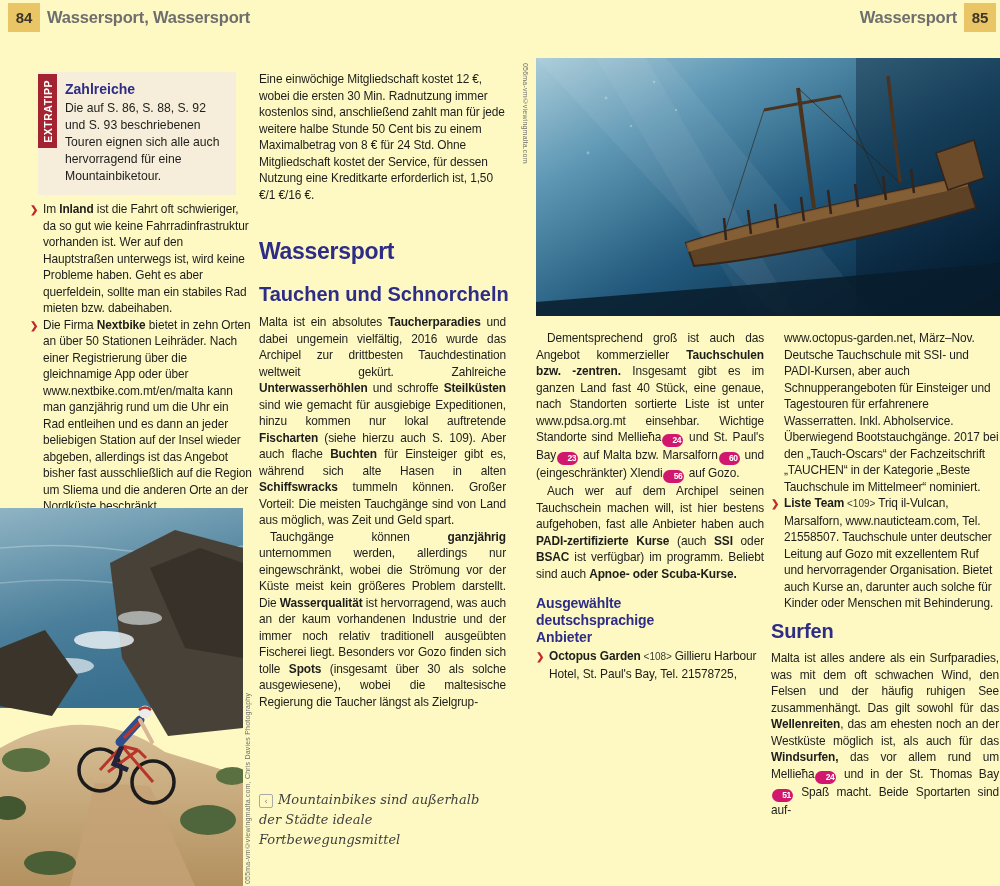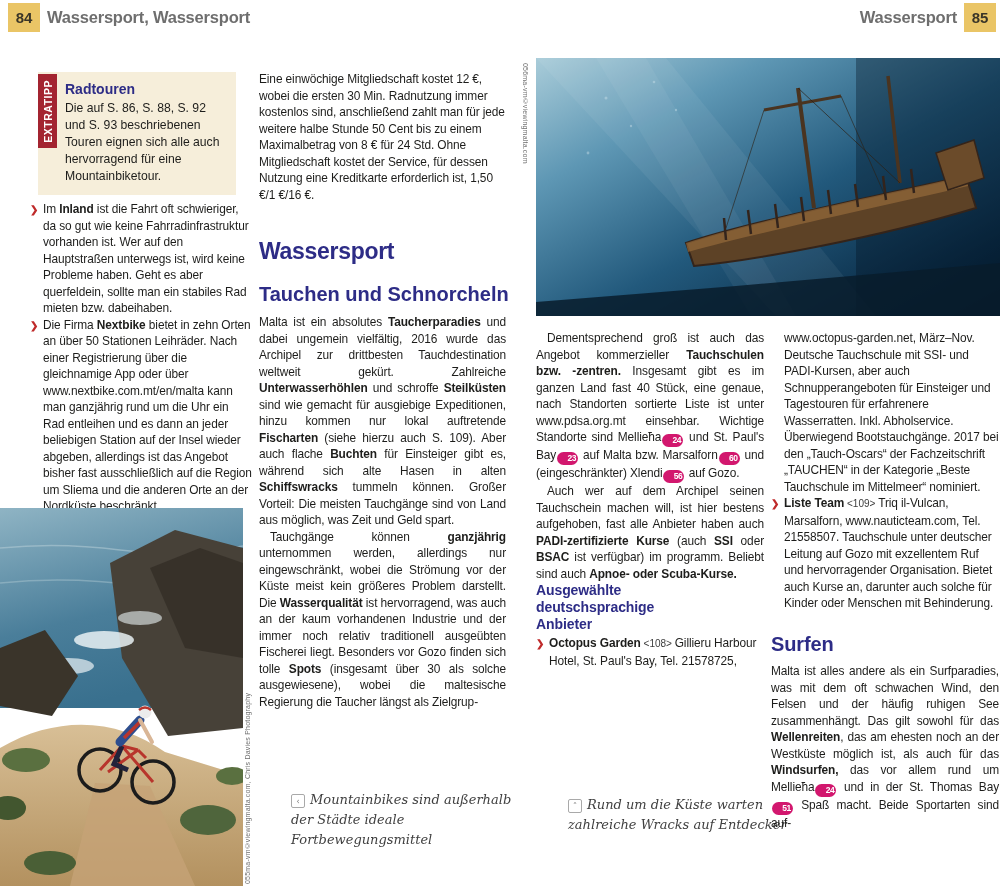--- a/index.html
+++ b/index.html
@@ -1,16 +1,16 @@
 <!DOCTYPE html>
 <html style="--yellow: #eac566; --navy: #2d2c86; --tip-red: #a32430; --bullet: #bf2a2a; --badge: #d2176e; --header-gray: #6e6e6e; --cream: #f6eeda;"><head>
 <meta charset="utf-8">
 <style>
   html,body{margin:0;padding:0;background:#888;}
-  .page{position:relative;width:1000px;height:886px;background:#ffffff;overflow:hidden;
+  .page{position:relative;width:1000px;height:886px;background:#fef9c3;overflow:hidden;
         font-family:"Liberation Sans",sans-serif;color:#1d1d1b;}
   
   .hdr{position:absolute;top:3px;display:flex;align-items:stretch;height:29px;}
   .hdr-left{left:8px;}
   .hdr-right{right:4px;}
   .pagebox{width:32px;background:var(--yellow);color:#3a3528;font-weight:bold;font-size:15px;
            display:flex;align-items:center;justify-content:center;}
   .htitle{color:var(--header-gray);font-weight:bold;font-size:16.5px;letter-spacing:-0.2px;
           display:flex;align-items:center;padding:0 7px;text-align:center;}
   
@@ -32,21 +32,21 @@
   .badge{display:inline-block;width:13px;height:13px;border-radius:7px;background:var(--badge);
          color:#fff;font-size:8.5px;font-weight:bold;text-align:center;line-height:13px;
          vertical-align:-2px;margin:0 1px;letter-spacing:-0.5px;text-indent:0;padding-left:8px;}
   .bullet{position:relative;padding-left:13px;}
   .marker{position:absolute;left:0;top:1px;color:var(--bullet);font-weight:bold;font-size:10px;}
   .h1{position:absolute;color:var(--navy);font-weight:bold;font-size:23px;letter-spacing:-0.3px;}
   .h2{position:absolute;color:var(--navy);font-weight:bold;font-size:20px;}
   .h3{color:var(--navy);font-weight:bold;font-size:14px;line-height:17px;}
   
   .caption{position:absolute;width:240px;font-family:"DejaVu Serif",serif;font-style:italic;
-           font-size:13px;line-height:20px;color:#3f3f3f;margin-left:32px;}
+           font-size:13px;line-height:20px;color:#3f3f3f;}
   .capicon{display:inline-block;width:12px;height:12px;border:1px solid #a9a9a9;border-radius:2px;
            font-family:"DejaVu Sans",sans-serif;font-style:normal;font-size:9px;line-height:12px;
            color:#8a8a8a;text-align:center;margin-right:5px;vertical-align:0px;}
   
   .photo{position:absolute;overflow:hidden;}
   .credit{position:absolute;writing-mode:vertical-rl;font-size:7px;color:#6f6f6f;letter-spacing:0.2px;}
   .credit.up{transform:rotate(180deg);}
 </style>
 </head>
 <body>
@@ -59,21 +59,21 @@
   </div>
   <div class="hdr hdr-right">
     <div class="htitle">Wassersport</div>
     <div class="pagebox">85</div>
   </div>
 
   <div class="tip">
     <div class="tiptab">
       <span>EXTRATIPP</span>
     </div>
-    <div class="tiptitle">Radtouren</div>
+    <div class="tiptitle">Zahlreiche</div>
     <div class="tipbody">Die auf S. 86, S. 88, S. 92 und S. 93 beschriebenen Touren eignen sich alle auch hervorragend für eine Mountainbiketour.</div>
   </div>
 
   <div class="col" style="left:30px;top:201px;width:223px;">
     <p class="bullet">
       <span class="marker">❯</span>
       <span><span>Im </span><span class="b">Inland</span><span> ist die Fahrt oft schwieriger, da so gut wie keine Fahrradinfrastruktur vorhanden ist. Wer auf den Hauptstraßen unterwegs ist, wird keine Probleme haben. Geht es aber querfeldein, sollte man ein stabiles Rad mieten bzw. dabeihaben.</span></span>
     </p>
     <p class="bullet">
       <span class="marker">❯</span>
@@ -182,33 +182,30 @@
         <circle cx="140" cy="52" r="1.2"></circle>
           <circle cx="118" cy="24" r="1.3"></circle>
       </g>
     </svg>
   </div>
   <div class="credit" style="left:522px;top:63px;height:200px;">056ma-vm©viewingmalta.com</div>
 
   <div class="col" style="left:536px;top:330px;width:228px;">
     <p class="just indent"><span>Dementsprechend groß ist auch das Angebot kommerzieller </span><span class="b">Tauchschulen bzw. -zentren.</span><span> Insgesamt gibt es im ganzen Land fast 40 Stück, eine genaue, nach Standorten sortierte Liste ist unter www.pdsa.org.mt einsehbar. Wichtige Standorte sind Mellieħa</span><span class="badge">24</span><span> und St. Paul's Bay</span><span class="badge">23</span><span> auf Malta bzw. Marsalforn</span><span class="badge">60</span><span> und (eingeschränkter) Xlendi</span><span class="badge">56</span><span> auf Gozo.</span></p>
     <p class="just indent"><span>Auch wer auf dem Archipel seinen Tauchschein machen will, ist hier bestens aufgehoben, fast alle Anbieter haben auch </span><span class="b">PADI-zertifizierte Kurse</span><span> (auch </span><span class="b">SSI</span><span> oder </span><span class="b">BSAC</span><span> ist verfügbar) im programm. Beliebt sind auch </span><span class="b">Apnoe- oder Scuba-Kurse.</span></p>
-    <div class="h3" style="width:170px;">Ausgewählte deutschsprachige Anbieter</div>
+    <div class="h3" style="margin-top:13px;width:170px;">Ausgewählte deutschsprachige Anbieter</div>
     <p class="bullet" style="margin-top:2px;">
       <span class="marker">❯</span>
       <span><span class="b">Octopus Garden</span><span class="ref"> &lt;108&gt; </span><span>Gillieru Harbour Hotel, St. Paul's Bay, Tel. 21578725,</span></span>
     </p>
-  </div>
-  <div class="caption" style="left:536px;top:795px;">
-    <span class="capicon">˄</span><span>Rund um die Küste warten zahlreiche Wracks auf Entdecker</span>
   </div>
 
   <div class="col" style="left:771px;top:330px;width:228px;">
     <p style="padding-left:13px;"><span>www.octopus-garden.net, März–Nov. Deutsche Tauchschule mit SSI- und PADI-Kursen, aber auch Schnupperangeboten für Einsteiger und Tagestouren für erfahrenere Wasserratten. Inkl. Abholservice. Überwiegend Bootstauchgänge. 2017 bei den „Tauch-Oscars“ der Fachzeitschrift „TAUCHEN“ in der Kategorie „Beste Tauchschule im Mittelmeer“ nominiert.</span></p>
     <p class="bullet">
       <span class="marker">❯</span>
       <span><span class="b">Liste Team</span><span class="ref"> &lt;109&gt; </span><span>Triq il-Vulcan, Marsalforn, www.nauticteam.com, Tel. 21558507. Tauchschule unter deutscher Leitung auf Gozo mit exzellentem Ruf und hervorragender Organisation. Bietet auch Kurse an, darunter auch solche für Kinder oder Menschen mit Behinderung.</span></span>
     </p>
-    <div class="h2" style="position:static;margin-top:24px;">Surfen</div>
+    <div class="h2" style="position:static;margin-top:11px;">Surfen</div>
     <p class="just" style="margin-top:11px;"><span>Malta ist alles andere als ein Surfparadies, was mit dem oft schwachen Wind, den Felsen und der häufig ruhigen See zusammenhängt. Das gilt sowohl für das </span><span class="b">Wellenreiten</span><span>, das am ehesten noch an der Westküste möglich ist, als auch für das </span><span class="b">Windsurfen,</span><span> das vor allem rund um Mellieħa</span><span class="badge">24</span><span> und in der St. Thomas Bay</span><span class="badge">51</span><span> Spaß macht. Beide Sportarten sind auf-</span></p>
   </div>
 
 </div>
 
 </body></html>

